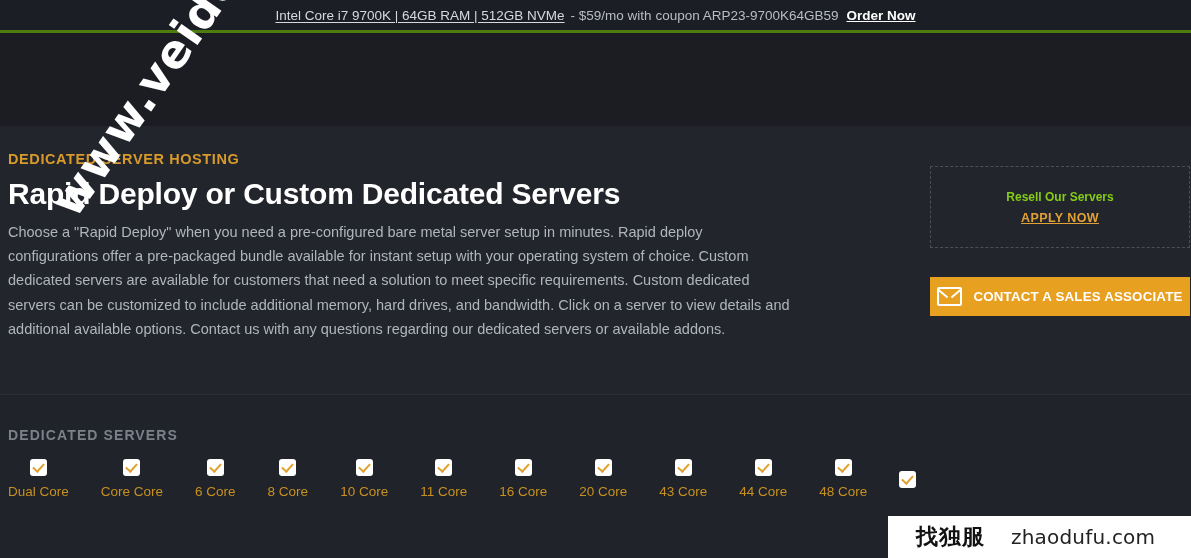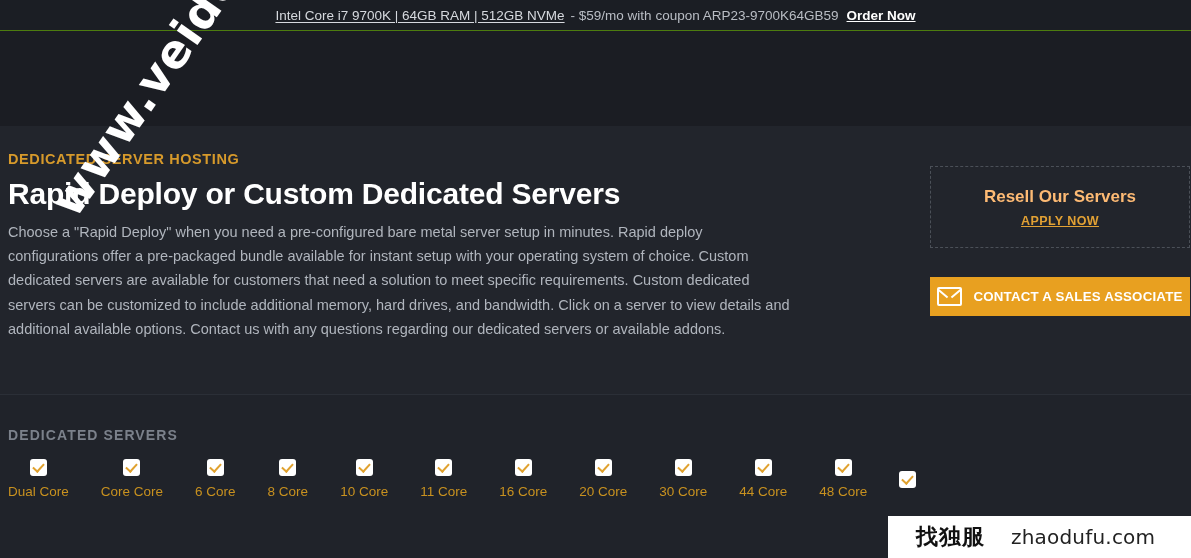--- a/index.html
+++ b/index.html
@@ -53,21 +53,21 @@
     letter-spacing: 3px;
   }
 
   
   .promo-bar {
     position: absolute;
     left: 0; top: 0;
     width: 1191px;
     height: 30px;
     background: #1b1e24;
-    border-bottom: 1px solid #4d7c0f;
+    border-bottom: 3px solid #4d7c0f;
     z-index: 6;
     display: flex;
     align-items: center;
     justify-content: center;
     font-size: 13.5px;
   }
   .promo-inner { display: flex; align-items: baseline; gap: 6px; }
   .promo-spec {
     color: #d6d9de;
     text-decoration: underline;
@@ -147,23 +147,23 @@
     width: 258px;
     height: 80px;
     border: 1px dashed #4b5058;
     display: flex;
     flex-direction: column;
     align-items: center;
     justify-content: center;
     gap: 7px;
   }
   .resell-title {
-    font-size: 17px;
-    font-weight: bold;
-    color: #fdba74;
+    font-size: 12px;
+    font-weight: bold;
+    color: #84cc16;
   }
   .resell-apply {
     font-size: 12.5px;
     font-weight: bold;
     letter-spacing: .4px;
     color: #e2a134;
   }
 
   
   .contact-btn {
@@ -399,21 +399,21 @@
       <label class="chk-item">
         <span class="chk-box"></span>
         <span class="chk-label">16 Core</span>
       </label>
       <label class="chk-item">
         <span class="chk-box"></span>
         <span class="chk-label">20 Core</span>
       </label>
       <label class="chk-item">
         <span class="chk-box"></span>
-        <span class="chk-label">30 Core</span>
+        <span class="chk-label">43 Core</span>
       </label>
       <label class="chk-item">
         <span class="chk-box"></span>
         <span class="chk-label">44 Core</span>
       </label>
       <label class="chk-item">
         <span class="chk-box"></span>
         <span class="chk-label">48 Core</span>
       </label>
       <label class="chk-item" style="margin-right:0;">

